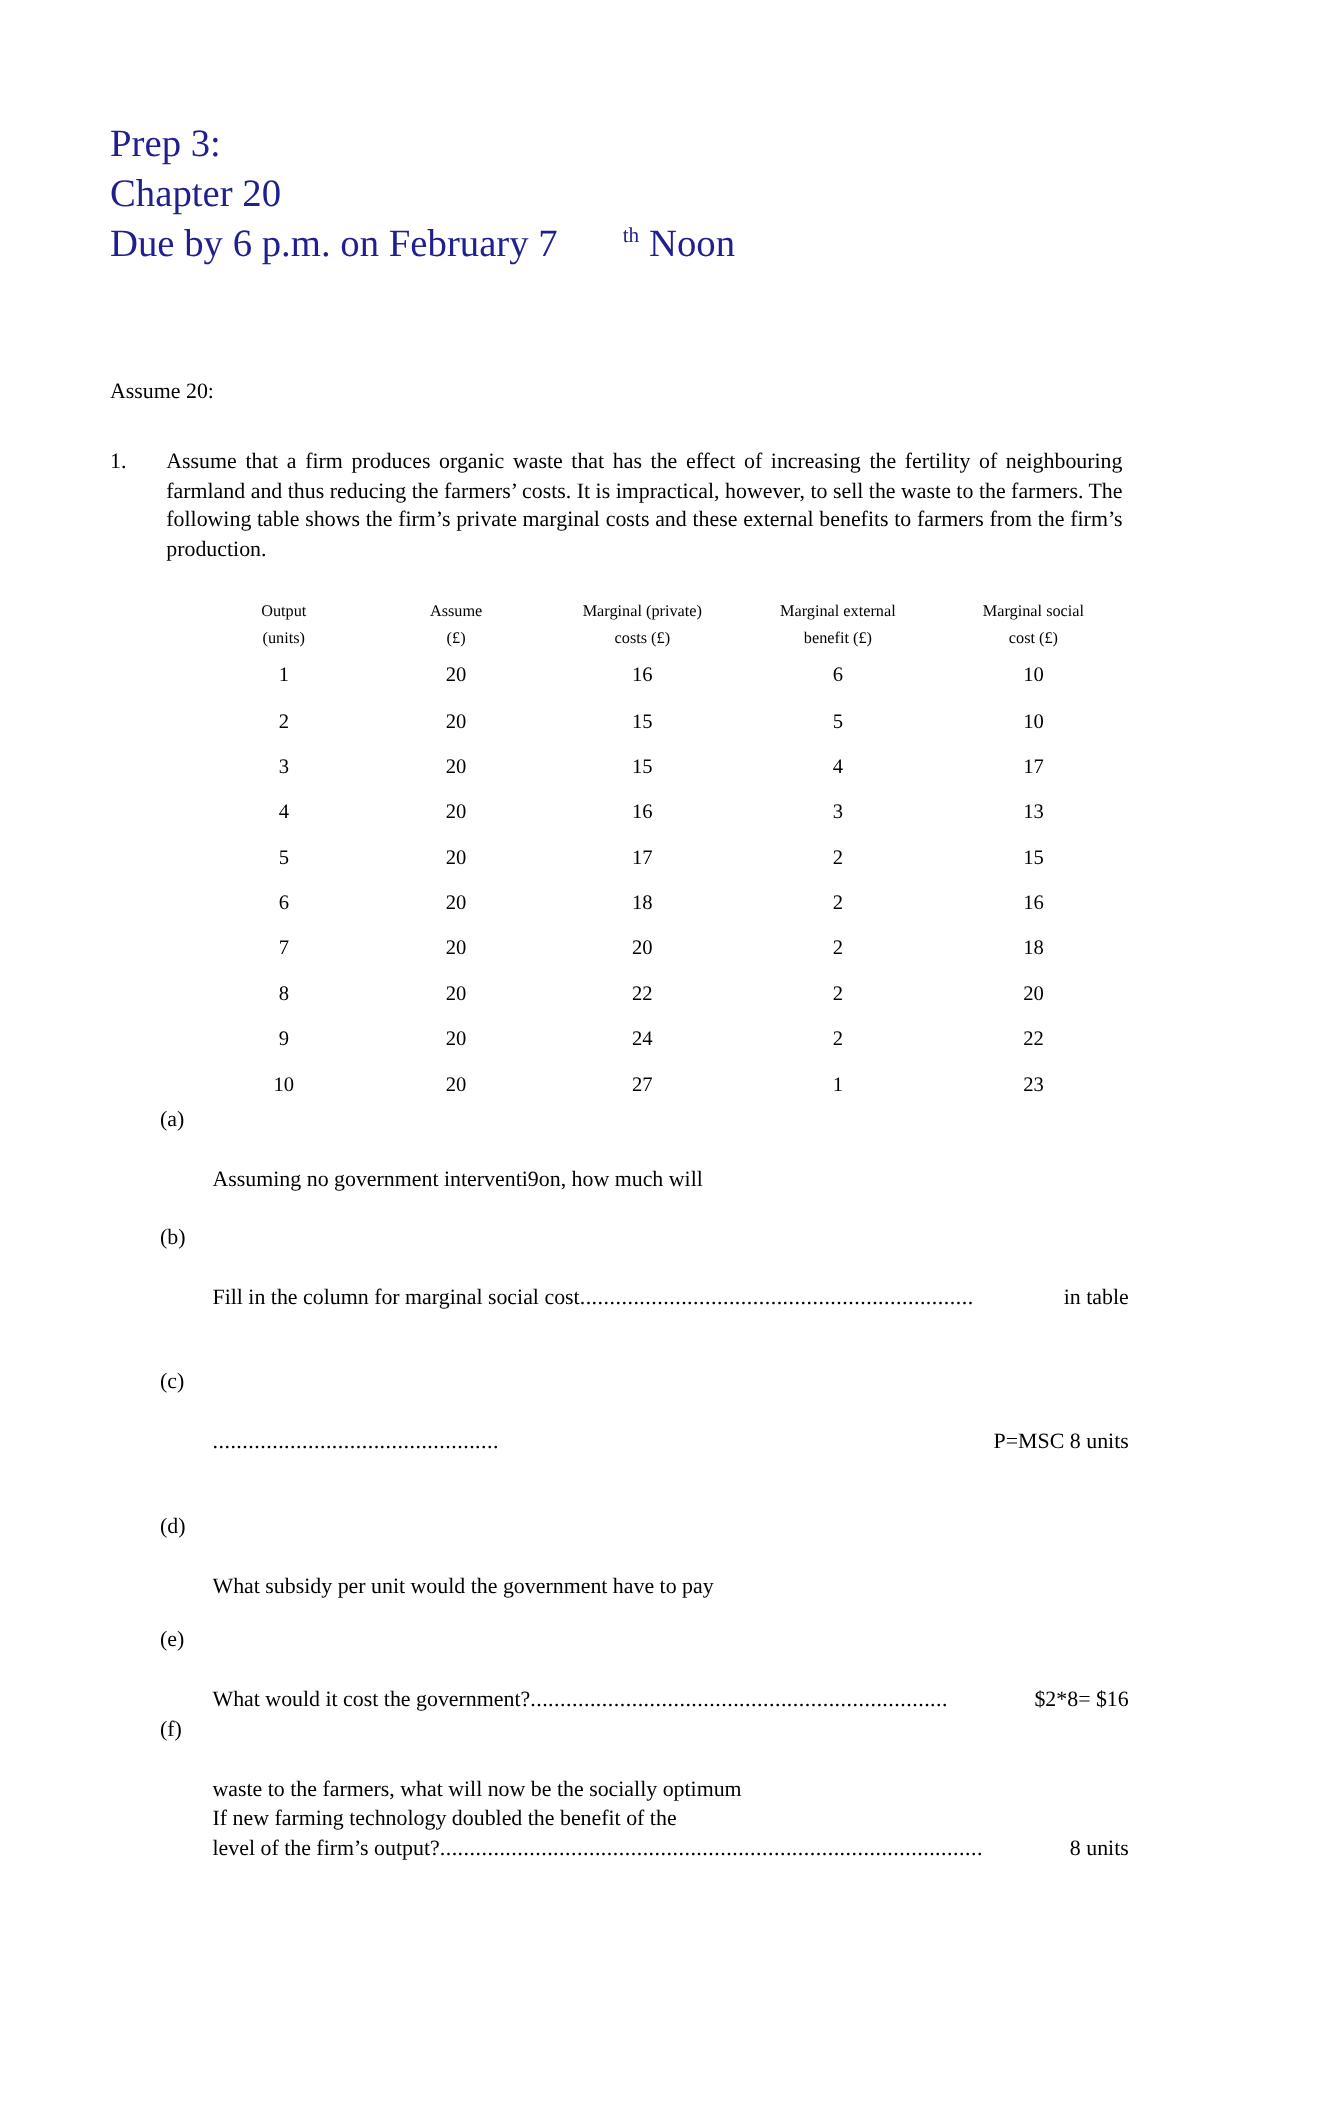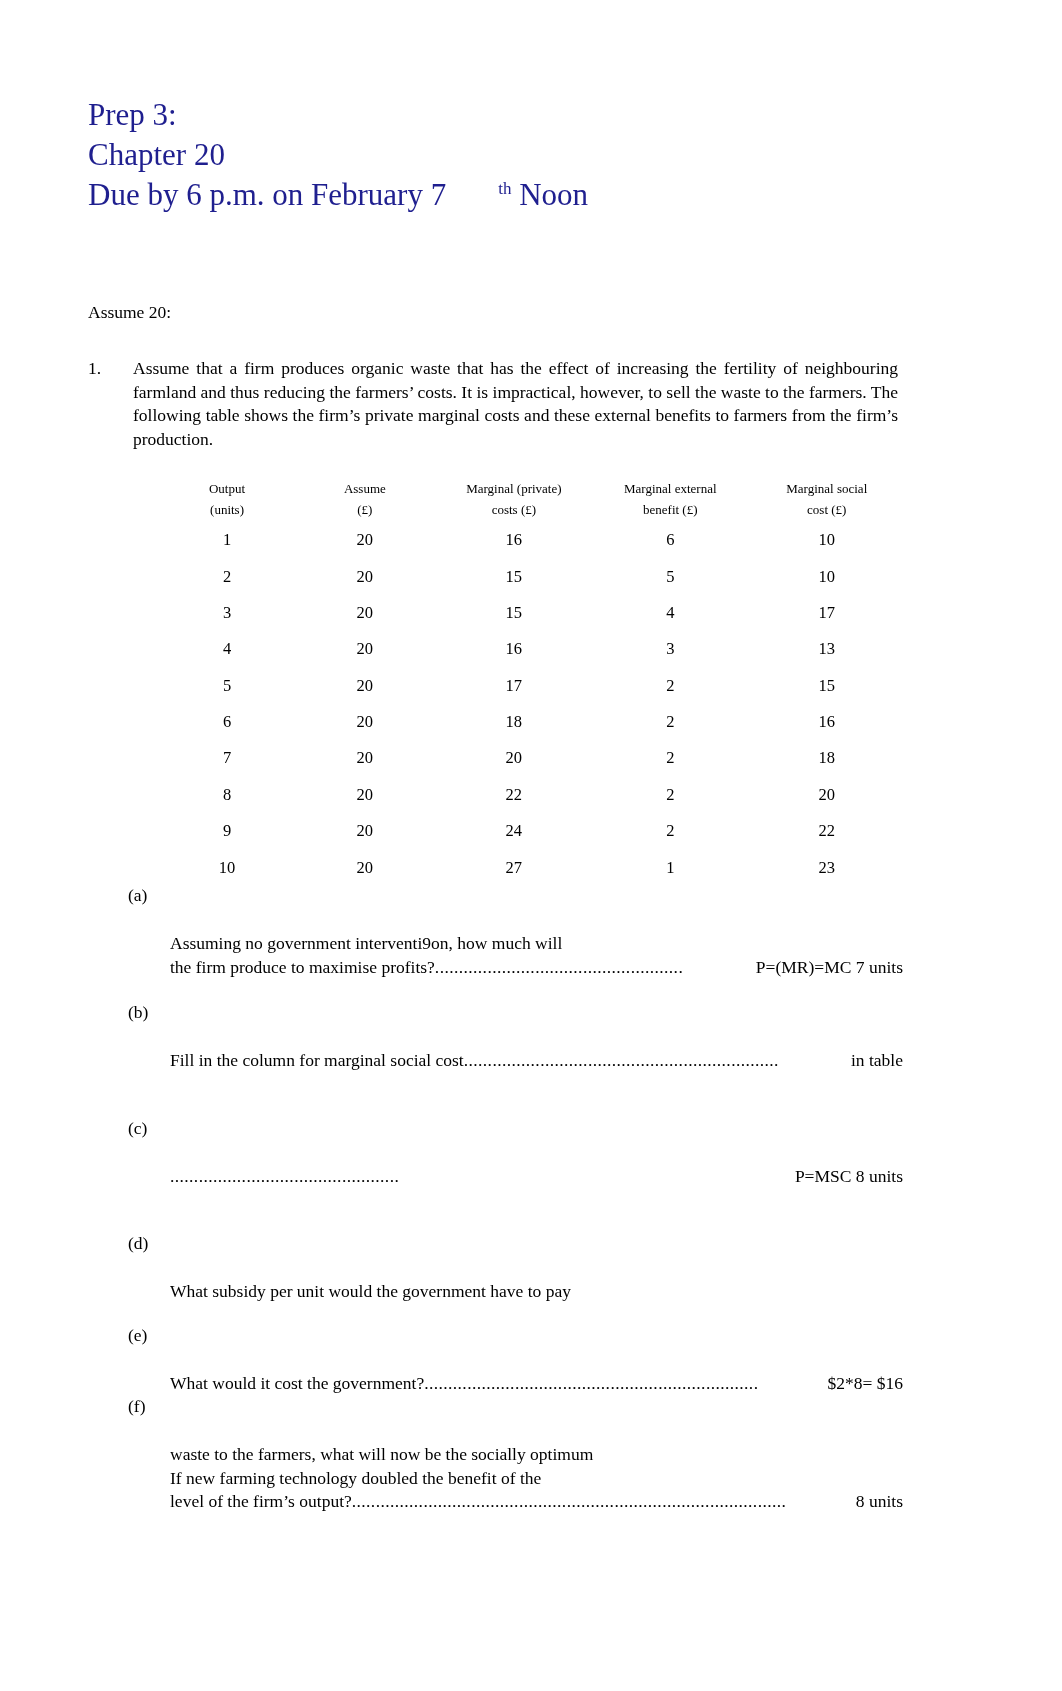--- a/index.html
+++ b/index.html
@@ -297,25 +297,20 @@
       </tbody>
     </table>
   </div>
 
   <div class="questions">
 
     <div class="qitem">
       <div class="qletter">(a)</div>
       <div class="qtext">
         <span class="qline">Assuming no government interventi9on, how much will</span>
-        <span class="leader-row">
-          <span class="lead-text">the firm produce to maximise profits?</span>
-          <span class="dots">....................................................</span>
-          <span class="answer">P=(MR)=MC 7 units</span>
-        </span>
       </div>
     </div>
     <div class="sp-a"></div>
 
     <div class="qitem">
       <div class="qletter">(b)</div>
       <div class="qtext">
         <span class="leader-row">
           <span class="lead-text">Fill in the column for marginal social cost</span>
           <span class="dots">..................................................................</span>

